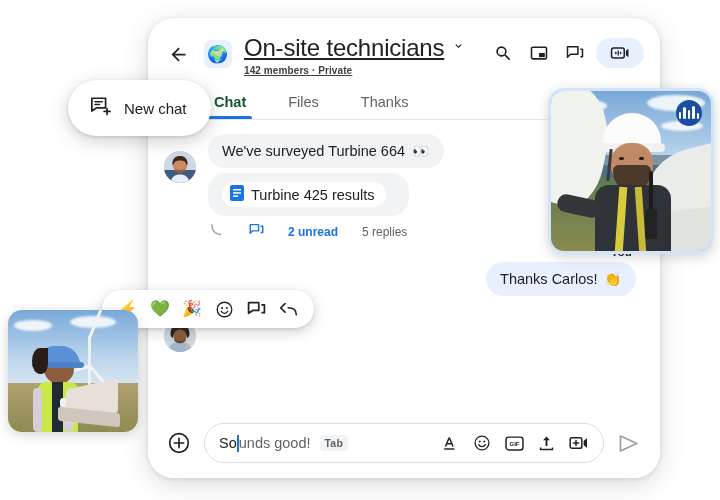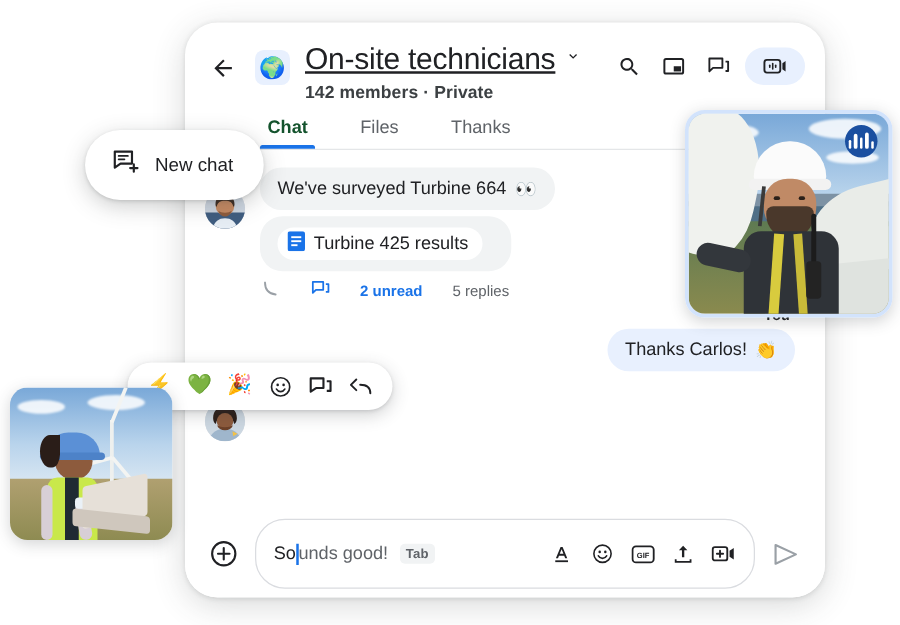--- a/index.html
+++ b/index.html
@@ -70,25 +70,26 @@
   }
   .room-title {
     font-size: 24px;
     font-weight: 400;
     color: #202124;
     letter-spacing: -.2px;
     white-space: nowrap;
     text-decoration: underline;
   }
   .room-sub {
-    font-size: 14px;
+    font-size: 10px;
     color: #3c4043;
     font-weight: 700;
     margin-top: 3px;
     letter-spacing: .1px;
+    text-decoration: underline;
   }
   .hdr-actions {
     display: flex;
     align-items: center;
     gap: 6px;
     margin-top: 6px;
     flex: 0 0 auto;
   }
   .hdr-btn {
     width: 30px; height: 30px;
@@ -208,21 +209,21 @@
     background: #ffffff;
   }
   .plus-btn {
     width: 30px; height: 30px;
     flex: 0 0 auto;
     display: flex; align-items: center; justify-content: center;
     cursor: pointer;
   }
   .input-wrap {
     flex: 1 1 auto;
-    height: 56px;
+    height: 40px;
     margin: 0 10px;
     border: 1px solid #dadce0;
     border-radius: 24px;
     display: flex;
     padding: 0 14px;
     min-width: 0;
     cursor: text;
   }
   .typed {
     font-size: 14.5px;
@@ -260,21 +261,21 @@
   .send-btn {
     width: 28px; height: 28px;
     flex: 0 0 auto;
     display: flex; align-items: center; justify-content: center;
     cursor: pointer;
   }
 
   
   #new-chat {
     position: absolute;
-    left: 68px; top: 104px;
+    left: 68px; top: 80px;
     height: 56px;
     background: #ffffff;
     border-radius: 28px;
     box-shadow: 0 5px 18px rgba(60,64,67,.26), 0 1px 3px rgba(60,64,67,.18);
     display: flex;
     align-items: center;
     gap: 12px;
     padding: 0 24px 0 22px;
     cursor: pointer;
     z-index: 40;

